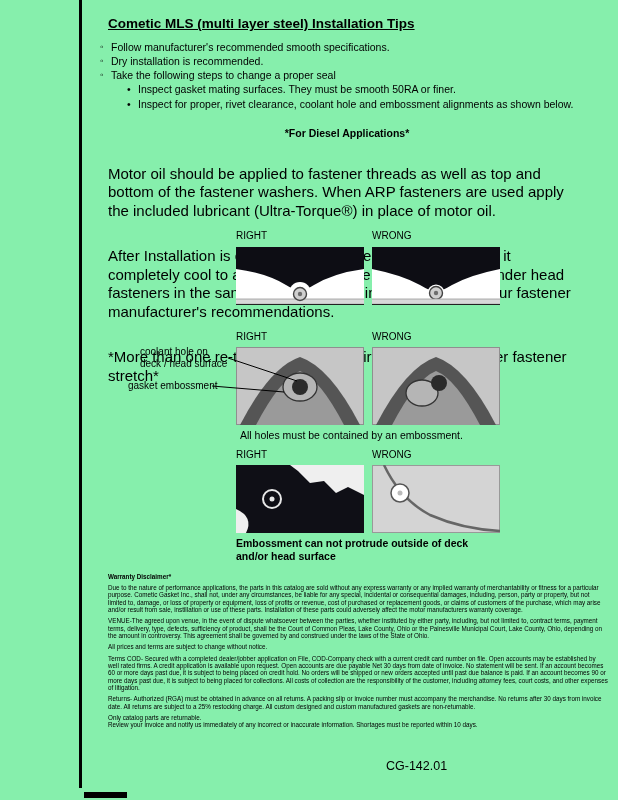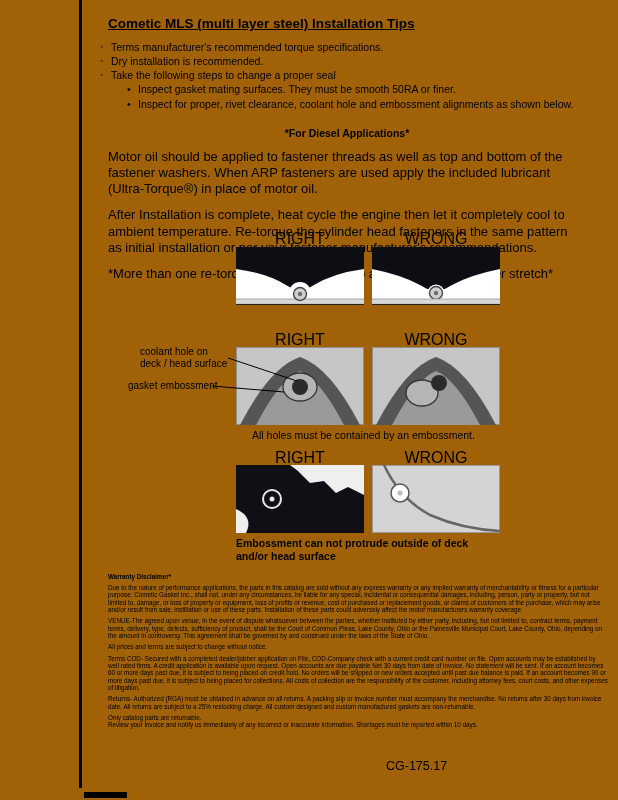--- a/index.html
+++ b/index.html
@@ -1,36 +1,36 @@
 <!DOCTYPE html>
 <html><head>
 <meta charset="utf-8">
 <style>
   html,body { margin:0; padding:0; background:#ffffff; }
   .page {
-    position:relative; width:618px; height:800px; background:#a16207;
+    position:relative; width:618px; height:800px; background:#86efac;
     font-family:"Liberation Sans", sans-serif; color:#000; overflow:hidden;
   }
   .spine { position:absolute; left:79px; top:0; width:3px; height:788px; background:#000; }
   .corner-mark { position:absolute; left:84px; top:792px; width:43px; height:6px; background:#000; }
 
   .content { position:absolute; left:108px; top:16px; width:478px; }
   .title { font-size:13.5px; font-weight:bold; text-decoration:underline; margin:0 0 10px 0; }
 
   ul.tips { list-style:none; margin:0 0 0 -8px; padding:0; font-size:10.5px; }
   ul.tips > li { position:relative; padding-left:11px; margin-bottom:1px; line-height:1.25; }
   ul.tips > li::before { content:"\25E6"; position:absolute; left:0; top:0; font-size:10px; }
   ul.subtips { list-style:none; margin:1px 0 16px 16px; padding:0; }
   ul.subtips > li { position:relative; padding-left:11px; line-height:1.25; margin-bottom:1px; }
   ul.subtips > li::before { content:"\2022"; position:absolute; left:0; top:0; }
 
   .diesel-heading { font-size:10.5px; font-weight:bold; margin:13px 0 0 0;text-align:center; }
-  p.body { font-size:13px; line-height:1.25; margin:10px 0 0 0; width:472px; }
+  p.body { font-size:15px; line-height:1.25; margin:26px 0 0 0; width:472px; }
 
-  .diag-label { position:absolute; width:128px; text-align:center; font-size:16px; }
+  .diag-label { position:absolute; width:128px; text-align:left; font-size:10px; }
   .diag { position:absolute; width:128px; }
   .diag svg { display:block; }
   .caption { position:absolute; font-size:10.5px; line-height:1.2; }
   .callout { position:absolute; font-size:10px; line-height:1.18; }
   .pre { white-space:pre-line; }
 
   .lines-overlay { position:absolute; left:0; top:0; width:618px; height:800px; pointer-events:none; }
 
   .legal { position:absolute; left:108px; top:573px; width:500px; font-size:6.3px; line-height:1.14; }
   .legal .legal-heading { font-weight:bold; margin:0 0 4px 0; }
@@ -43,21 +43,21 @@
 
 <div class="page">
 
   <div class="spine"></div>
   <div class="corner-mark"></div>
 
   <div class="content">
     <h1 class="title">Cometic MLS (multi layer steel) Installation Tips</h1>
 
     <ul class="tips">
-      <li>Terms manufacturer's recommended torque specifications.</li>
+      <li>Follow manufacturer's recommended smooth specifications.</li>
       <li>Dry installation is recommended.</li>
       <li>
         <span>Take the following steps to change a proper seal</span>
         <ul class="subtips">
           <li>Inspect gasket mating surfaces.  They must be smooth 50RA or finer.</li>
           <li>Inspect for proper, rivet clearance, coolant hole and embossment alignments as shown below.</li>
         </ul>
       </li>
     </ul>
 
@@ -113,21 +113,21 @@
   </div>
   <div class="diag" style="left:372px; top:347px;">
     <svg width="128" height="78" viewBox="0 0 128 78">
       <rect x="0.5" y="0.5" width="127" height="77" fill="#c6c6c6" stroke="#8f8f8f"></rect>
       <path d="M4,78 Q34,20 64,10 Q94,20 124,78 Z" fill="#555555"></path>
       <path d="M20,78 Q44,32 64,24 Q84,32 108,78 Z" fill="#9a9a9a"></path>
       <ellipse cx="50" cy="46" rx="16" ry="13" fill="#b5b5b5" stroke="#333333" stroke-width="1.3"></ellipse>
       <circle cx="67" cy="36" r="8" fill="#2b2b2b"></circle>
     </svg>
   </div>
-  <div class="caption" style="left:252px; top:429px;">All holes must be contained by an embossment.</div>
+  <div class="caption" style="left:240px; top:429px;">All holes must be contained by an embossment.</div>
 
   <div class="diag-label" style="left:236px; top:449px;">RIGHT</div>
   <div class="diag-label" style="left:372px; top:449px;">WRONG</div>
 
   <div class="diag" style="left:236px; top:465px;">
     <svg width="128" height="68" viewBox="0 0 128 68">
       <rect width="128" height="68" fill="#0f0f16"></rect>
       <path d="M54,0 L128,0 L128,30 L112,22 L100,28 L88,16 L74,18 L62,6 Z" fill="#efefef"></path>
       <path d="M0,44 Q18,52 10,68 L0,68 Z" fill="#efefef"></path>
       <circle cx="36" cy="34" r="9" fill="none" stroke="#e8e8e8" stroke-width="2"></circle>
@@ -154,15 +154,15 @@
     <div class="legal-heading">Warranty Disclaimer*</div>
     <p>Due to the nature of performance applications, the parts in this catalog are sold without any express warranty or any implied warranty of merchantability or fitness for a particular purpose.  Cometic Gasket Inc., shall not, under any circumstances, be liable for any special, incidental or consequential damages, including, person, party or property, but not limited to, damage, or loss of property or equipment, loss of profits or revenue, cost of purchased or replacement goods, or claims of customers of the purchase, which may arise and/or result from sale, instillation or use of these parts.  Installation of these parts could adversely affect the motor manufacturers warranty coverage.</p>
     <p>VENUE-The agreed upon venue, in the event of dispute whatsoever between the parties, whether instituted by either party, including, but not limited to, contract terms, payment terms, delivery, type, defects, sufficiency of product, shall be the Court of Common Pleas, Lake County, Ohio or the Painesville Municipal Court, Lake County, Ohio, depending on the amount in controversy. This agreement shall be governed by and construed under the laws of the State of Ohio.</p>
     <p>All prices and terms are subject to change without notice.</p>
     <p>Terms COD- Secured with a completed dealer/jobber application on File, COD-Company check with a current credit card number on file.  Open accounts may be established by well rated firms.  A credit application is available upon request.  Open accounts are due payable Net 30 days from date of invoice.  No statement will be sent.  If an account becomes 60 or more days past due, it is subject to being placed on credit hold.  No orders will be shipped or new orders accepted until past due balance is paid.  If an account becomes 90 or more days past due, it is subject to being placed for collections.  All costs of collection are the responsibility of the customer, including attorney fees, court costs, and other expenses of litigation.</p>
     <p>Returns- Authorized (RGA) must be obtained in advance on all returns.  A packing slip or invoice number must accompany the merchandise.  No returns after 30 days from invoice date.  All returns are subject to a 25% restocking charge.  All custom designed and custom manufactured gaskets are non-returnable.</p>
     <p style="margin-bottom:0;">Only catalog parts are returnable.</p>
     <p>Review your invoice and notify us immediately of any incorrect or inaccurate information.  Shortages must be reported within 10 days.</p>
   </div>
 
-  <div class="doc-code">CG-175.17</div>
+  <div class="doc-code">CG-142.01</div>
 
 </div>
 
 </body></html>

